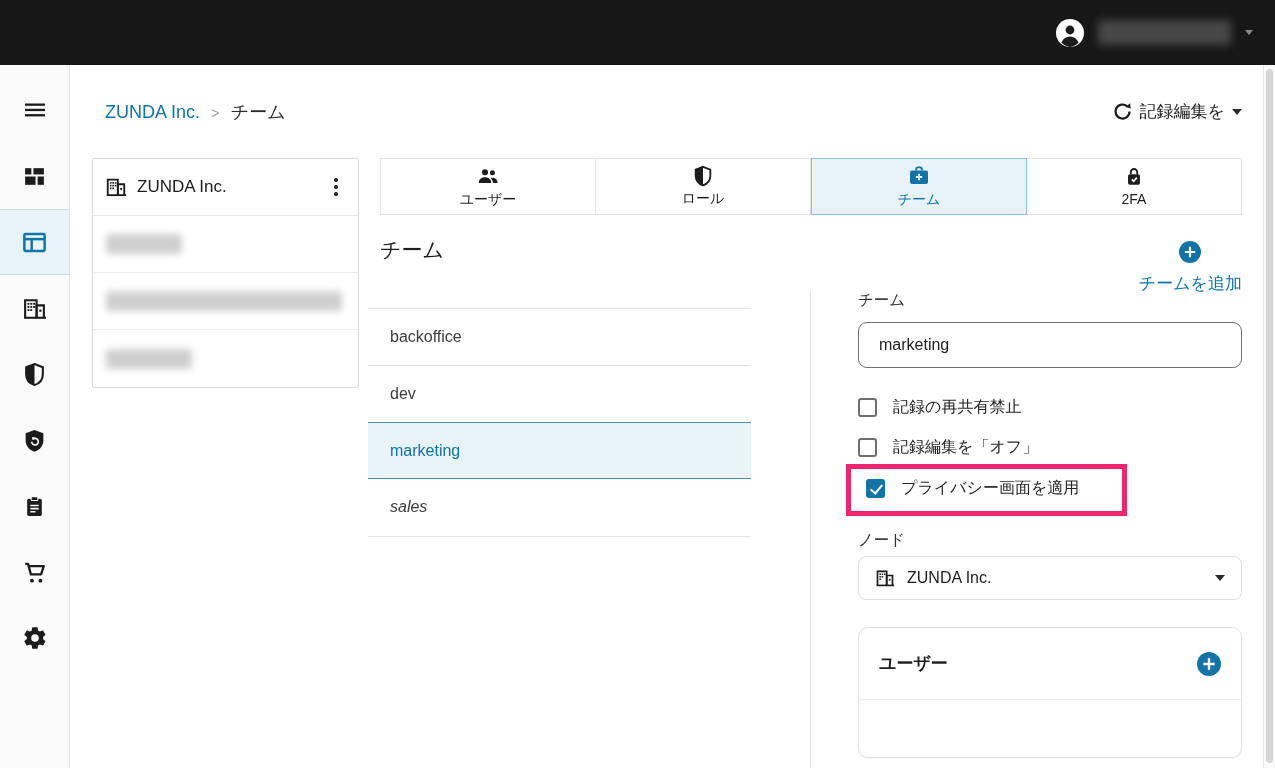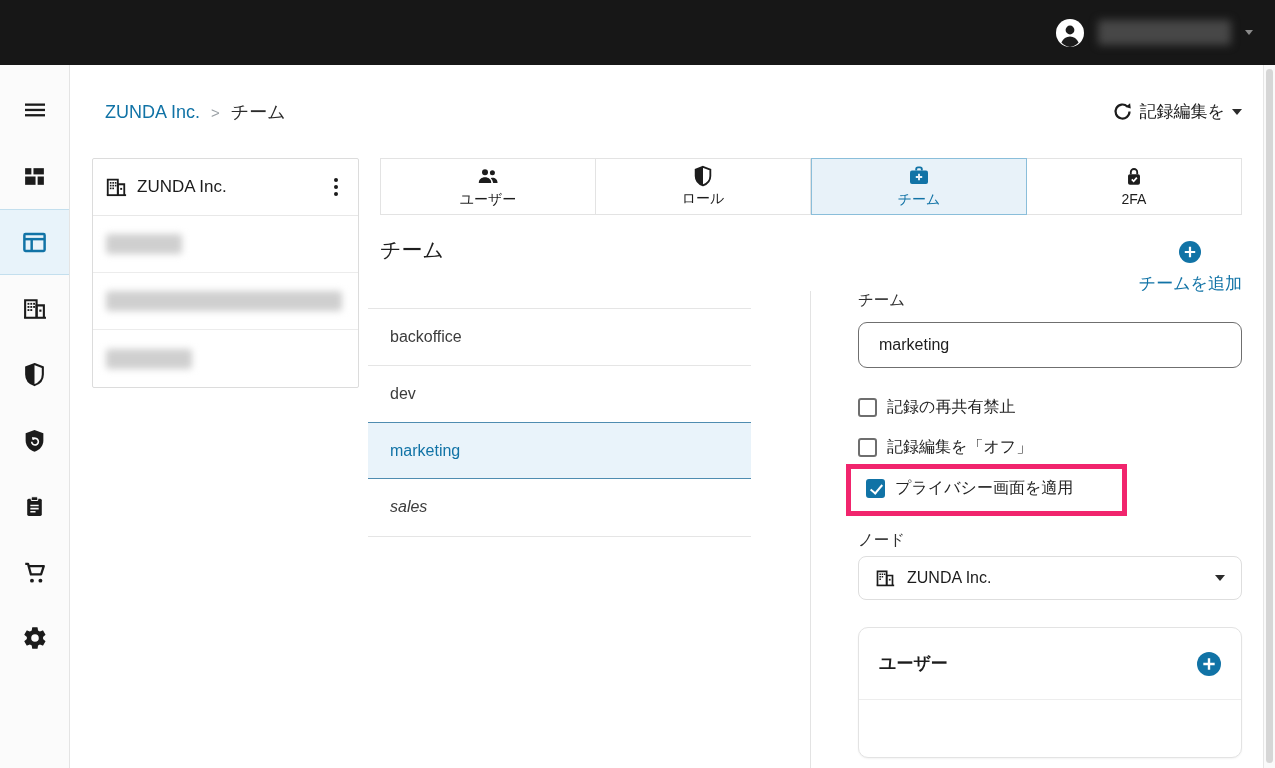--- a/index.html
+++ b/index.html
@@ -66,21 +66,21 @@
   .team-row{height:57px;line-height:56px;padding-left:22px;font-size:16px;color:#3c3c3c;
     border-top:1px solid #e5e5e5;box-sizing:border-box;cursor:pointer;}
   .team-row.selected{background:#e9f3fa;border-top:1px solid #4f8cb0;border-bottom:1px solid #4f8cb0;color:#1173a6;}
   .team-row.selected + .team-row{border-top:none;font-style:italic;}
   .v-divider{position:absolute;left:810px;top:291px;width:1px;height:477px;background:#e3e3e3;}
 
   
   .field-label{position:absolute;left:858px;font-size:15.5px;color:#2f2f2f;}
   .team-input{position:absolute;left:858px;top:322px;width:384px;height:46px;border:1px solid #6f6f6f;border-radius:9px;
     box-sizing:border-box;font-size:16px;padding:0 20px;color:#1e1e1e;font-family:inherit;outline:none;background:#fff;}
-  .cb-row{position:absolute;left:858px;display:flex;align-items:center;gap:10px;font-size:16px;color:#242424;height:24px;cursor:pointer;}
+  .cb-row{position:absolute;left:858px;display:flex;align-items:center;gap:16px;font-size:16px;color:#242424;height:24px;cursor:pointer;}
   .checkbox{width:19px;height:19px;border:2px solid #6e6e6e;border-radius:3px;box-sizing:border-box;background:#fff;flex:none;}
   .checkbox.checked{background:#1173a6;border-color:#1173a6;position:relative;}
   .checkbox.checked::after{content:"";position:absolute;left:5px;top:1px;width:5px;height:10px;
     border-right:2px solid #fff;border-bottom:2px solid #fff;transform:rotate(40deg);}
   .highlight-box{position:absolute;left:846px;top:464px;width:281px;height:52px;border:5px solid #f1256d;
     box-sizing:border-box;pointer-events:none;}
   .node-select{position:absolute;left:858px;top:556px;width:384px;height:44px;border:1px solid #dedede;border-radius:8px;
     box-sizing:border-box;display:flex;align-items:center;padding:0 16px;gap:12px;background:#fff;cursor:pointer;}
   .node-text{font-size:16px;flex:1;color:#1c1c1c;}
   .users-card{position:absolute;left:858px;top:627px;width:384px;height:131px;border:1px solid #e3e3e3;border-radius:10px;

